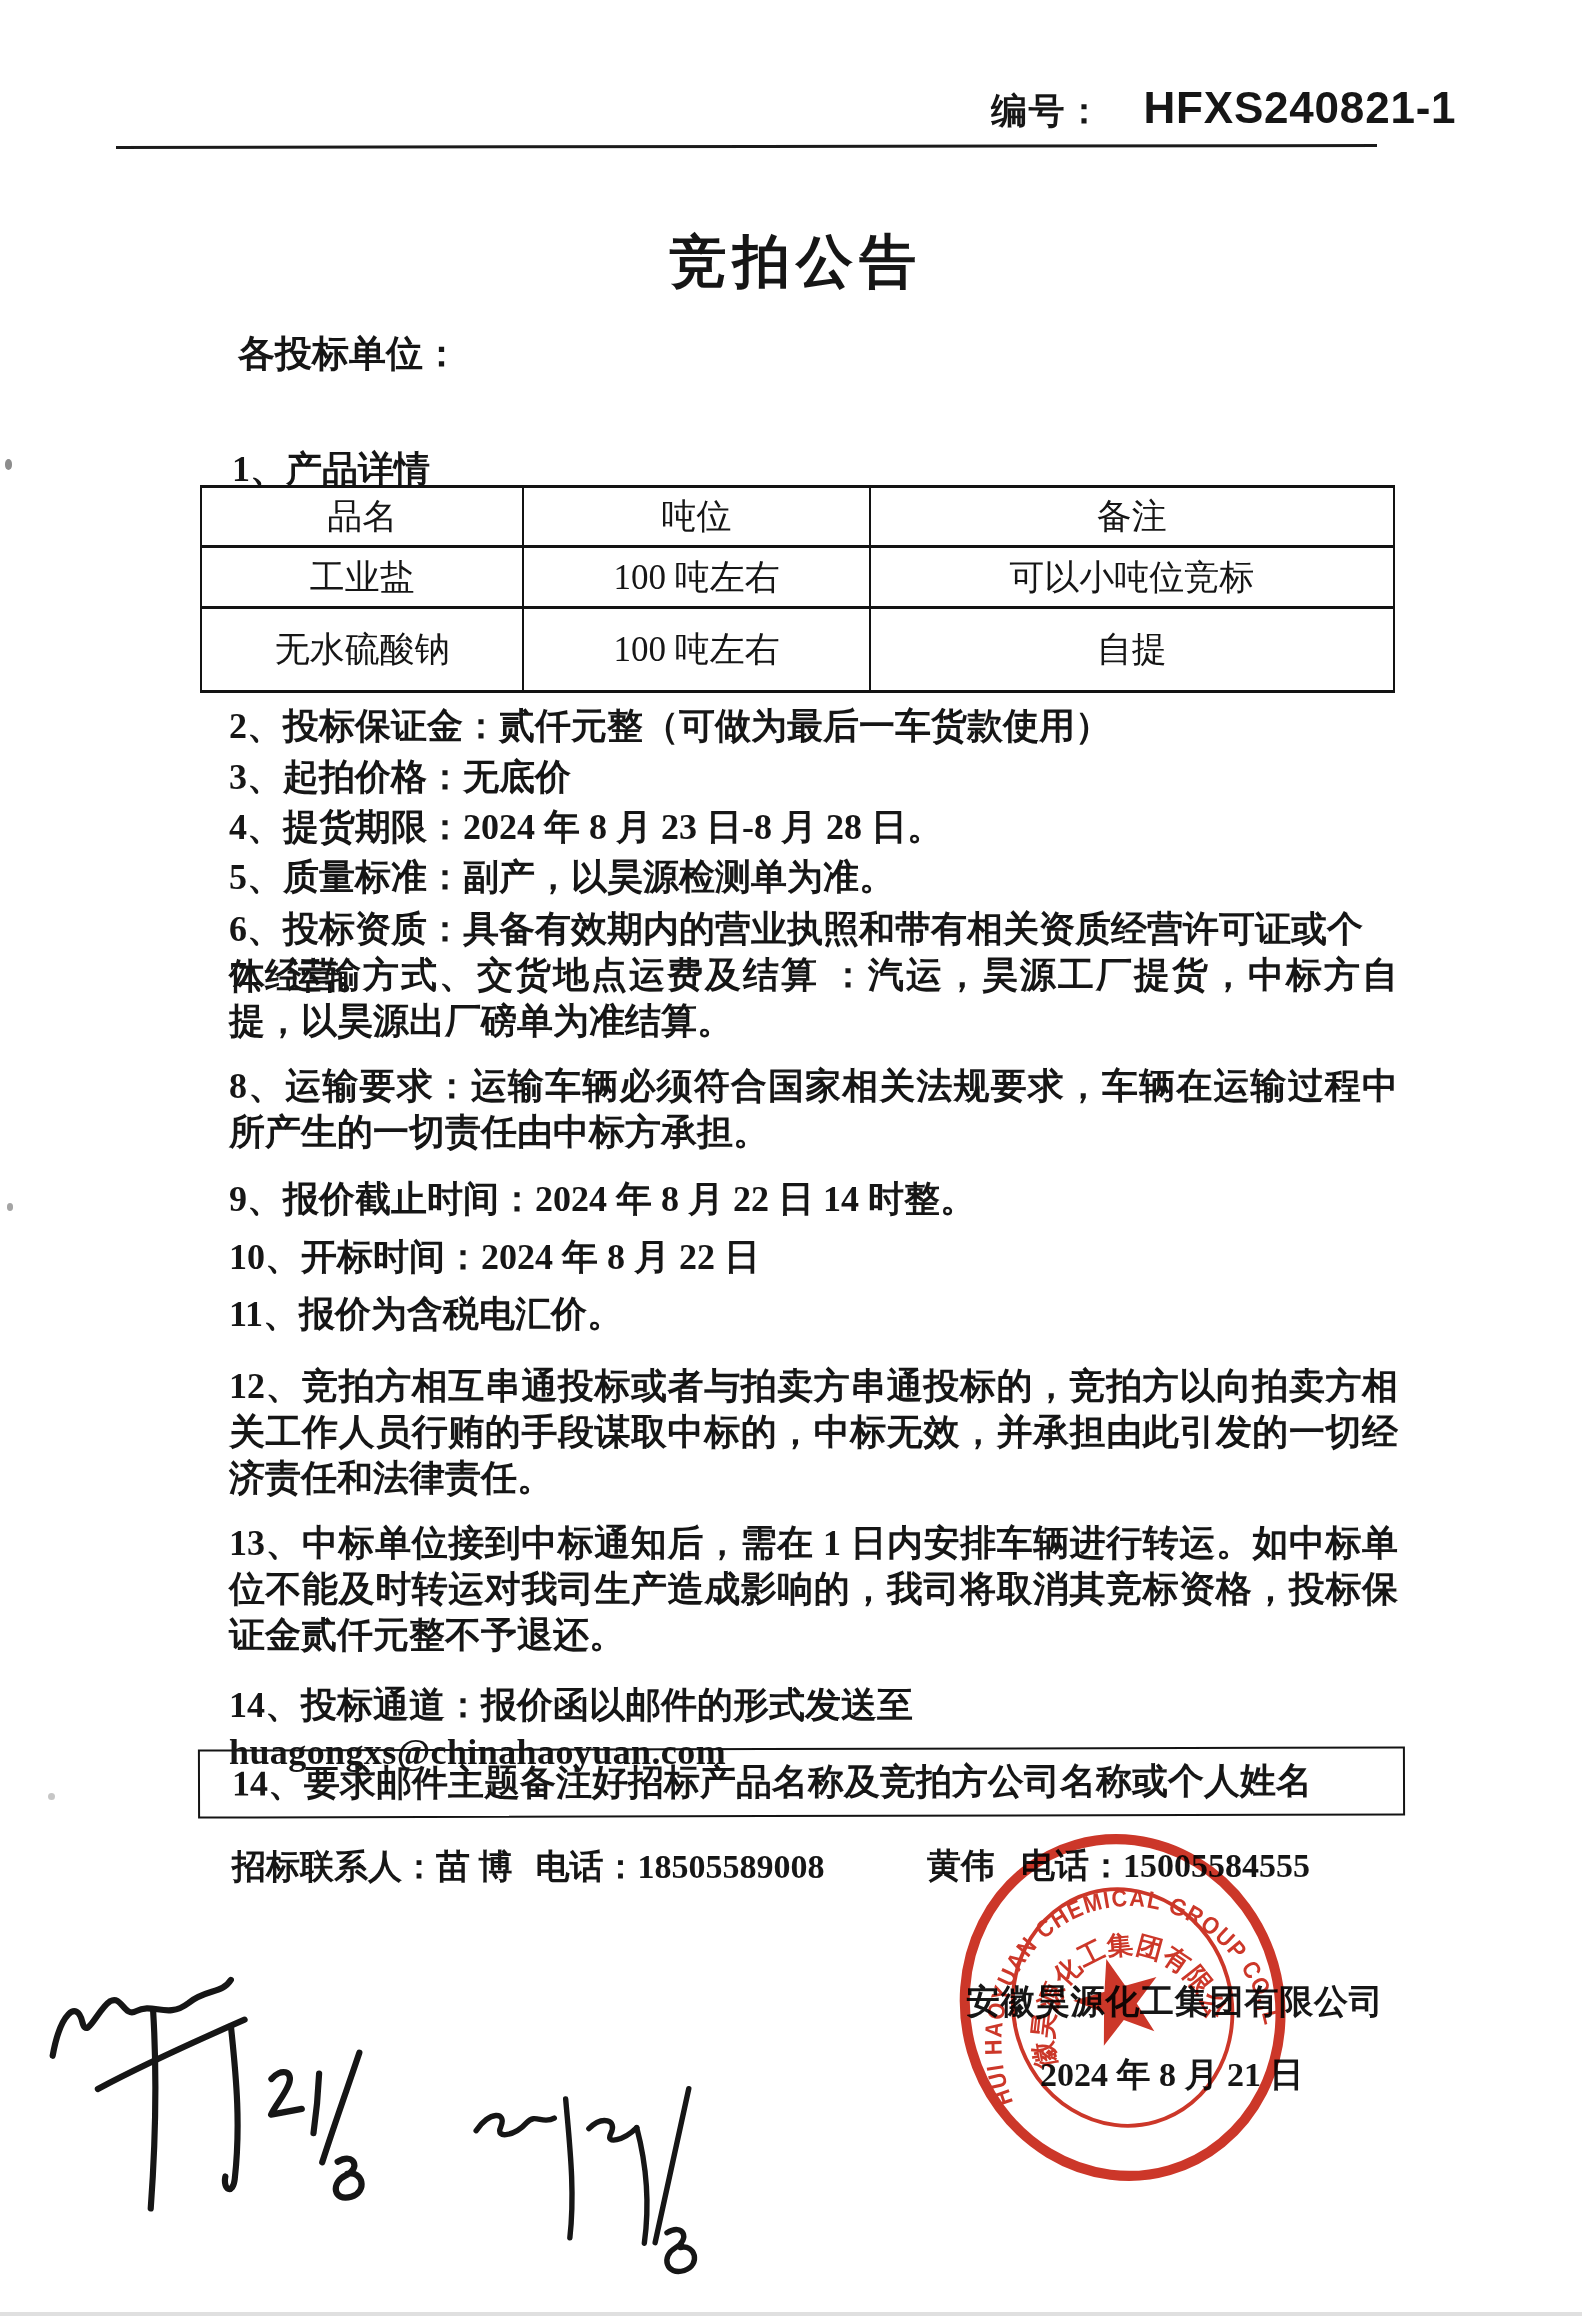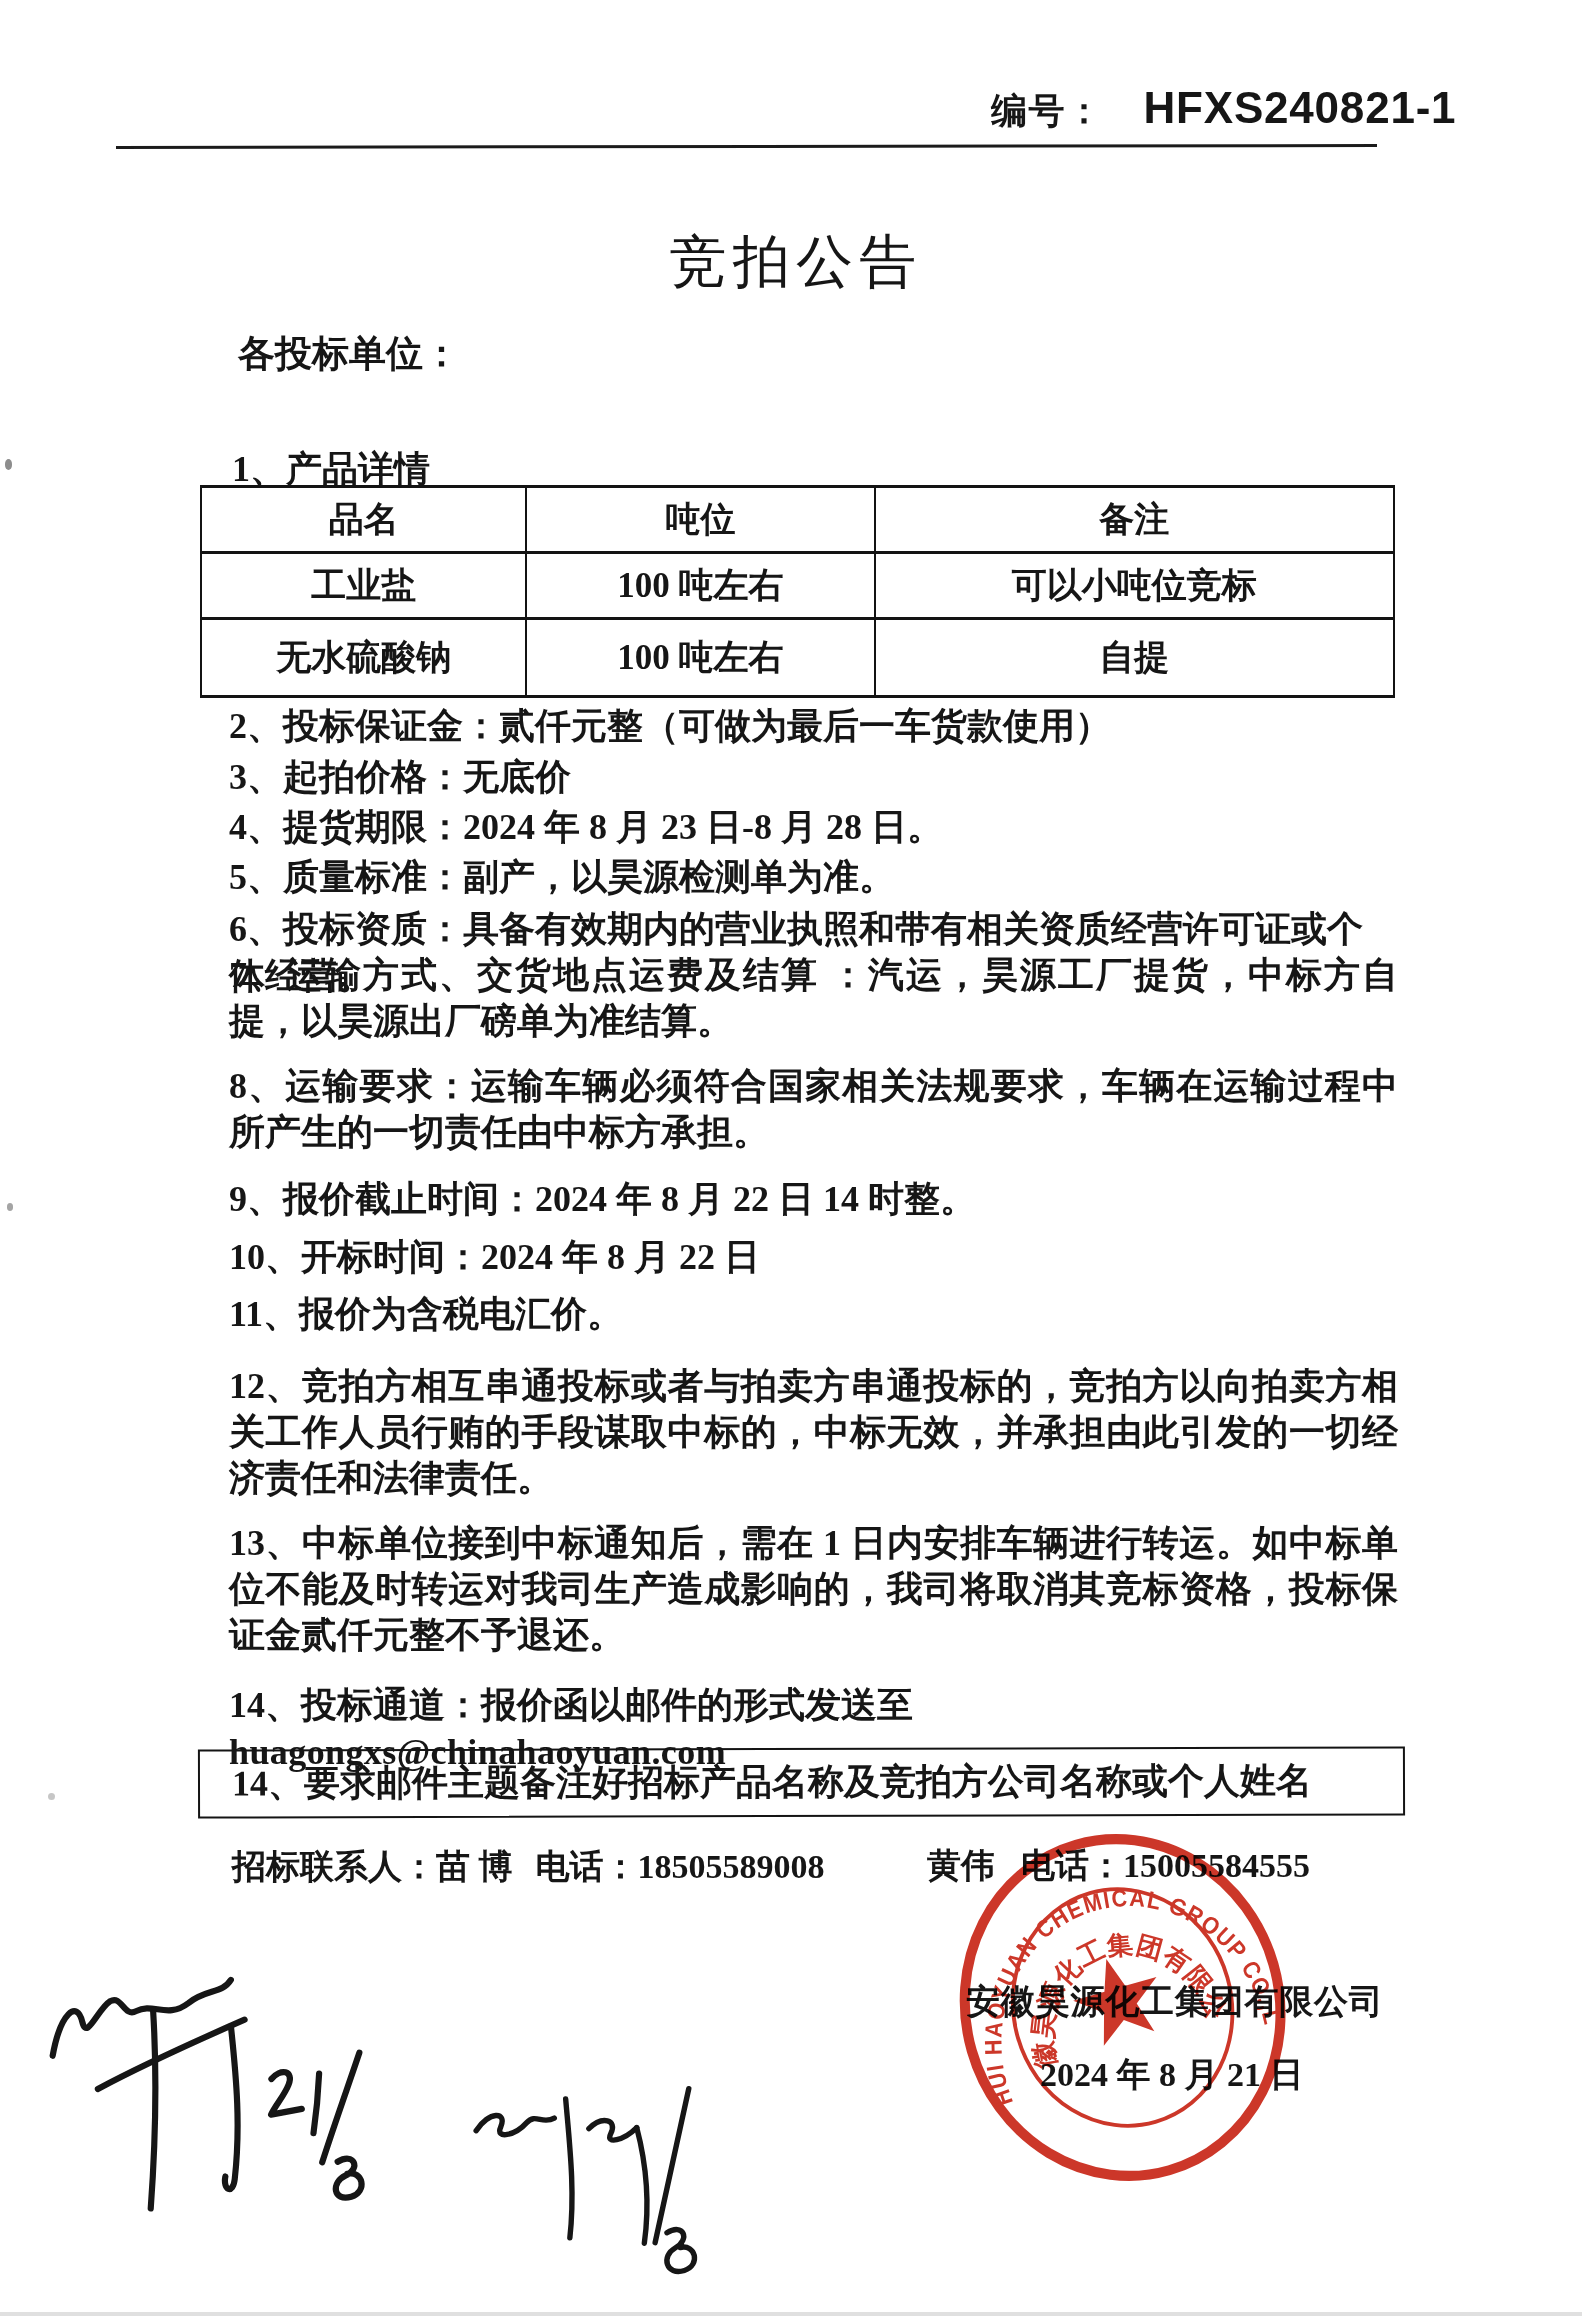--- a/index.html
+++ b/index.html
@@ -20,34 +20,34 @@
   .doc-number .latin{
     font-family:"Liberation Sans", sans-serif;
     font-weight:700;font-size:44px;letter-spacing:0.8px;
   }
   .top-rule{
     position:absolute;left:116px;top:145px;width:1261px;height:3.1px;
     background:#1b1b1b;transform:rotate(-0.08deg);
   }
   .title{
     position:absolute;left:116px;top:224px;width:1360px;margin:0;
-    text-align:center;font-size:57px;letter-spacing:6.2px;font-weight:400;
+    text-align:center;font-size:57px;letter-spacing:6.2px;font-weight:700;
   }
   .salutation{position:absolute;left:238px;top:329px;font-size:37px;}
   .intro{position:absolute;left:298px;top:402px;font-size:36px;}
   .sec1{position:absolute;left:232px;top:445px;font-size:36px;}
   .ptable{
     position:absolute;left:200px;top:485px;width:1195px;height:208px;
     border-collapse:collapse;table-layout:fixed;
   }
   .ptable td{
     border:2.3px solid #131313;
     border-top-width:3.1px;border-bottom-width:3.1px;
     text-align:center;vertical-align:middle;
-    font-size:35px;font-weight:700;padding:8px;
+    font-size:35px;font-weight:400;padding:0;
   }
   .ptable .c1{width:27%;}
   .ptable .c2{width:29%;}
   .ptable .c3{width:44%;margin-top:32px;}
   .ptable tr.hrow{height:56px;}
   .ptable tr.r1{height:56px;}
   .ptable tr.r2{height:78px;}
   .item{
     position:absolute;left:229px;width:1169px;
     font-size:36px;line-height:47px;

